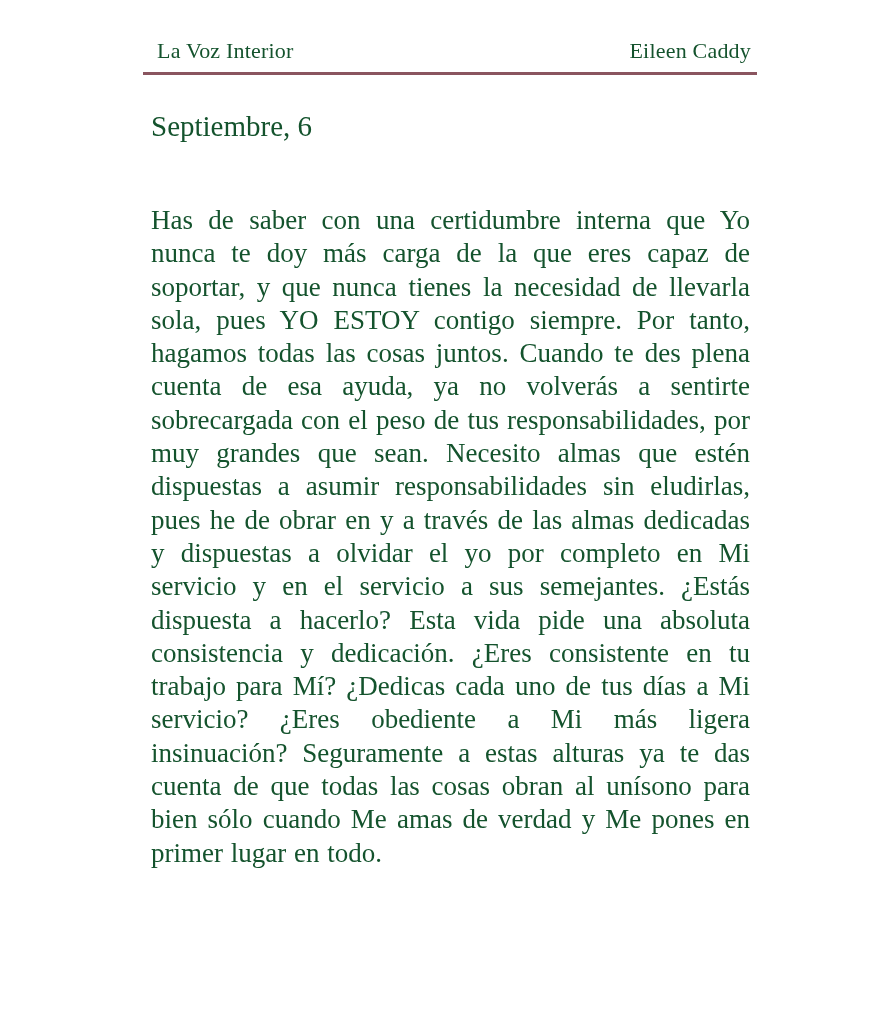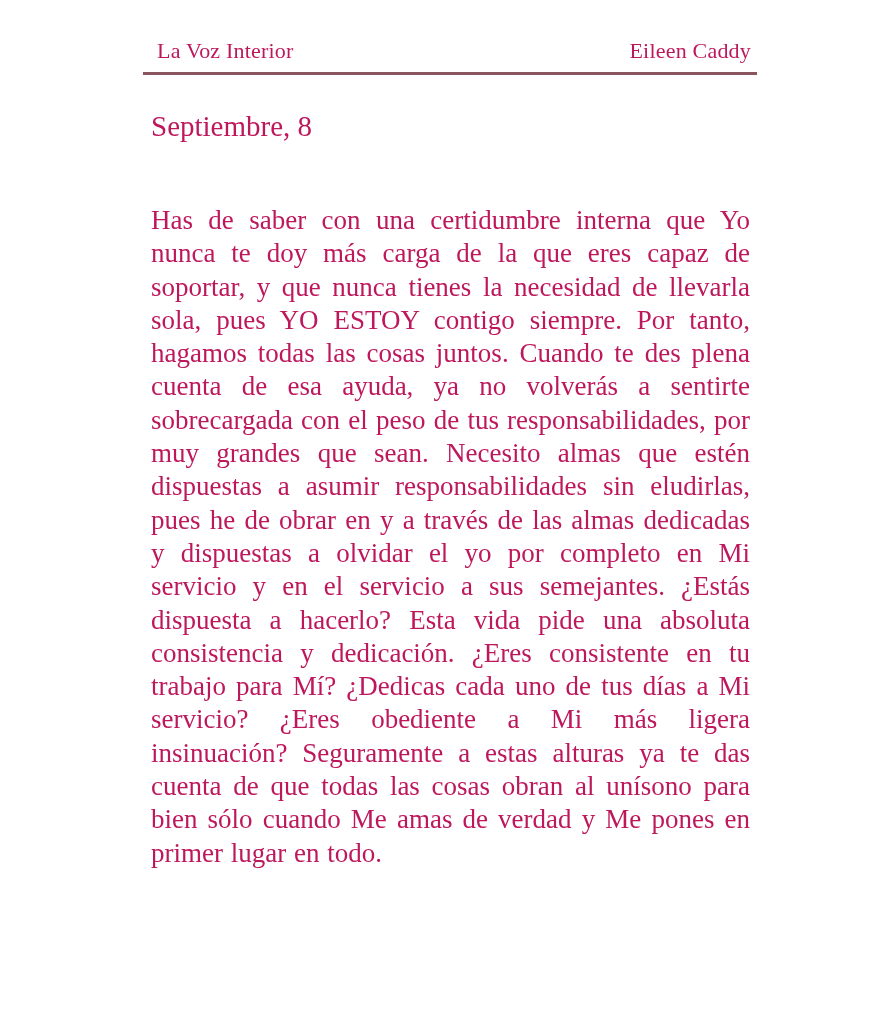--- a/index.html
+++ b/index.html
@@ -7,21 +7,21 @@
     padding: 0;
     background: #ffffff;
   }
   .page {
     position: relative;
     width: 874px;
     height: 1023px;
     background: #ffffff;
     overflow: hidden;
     font-family: "Liberation Serif", "DejaVu Serif", serif;
-    color: #be185d;
+    color: #14532d;
   }
   .content {
     position: absolute;
     left: 143px;
     top: 38px;
     width: 614px;
   }
   .header-row {
     display: flex;
     justify-content: space-between;
@@ -55,18 +55,18 @@
 <body>
 
 <div class="page">
   <div class="content">
 
     <div class="header-row">
       <span class="book-title">La Voz Interior</span>
       <span class="author">Eileen Caddy</span>
     </div>
 
-    <h1 class="date-heading">Septiembre, 8</h1>
+    <h1 class="date-heading">Septiembre, 6</h1>
 
     <p class="body-text">Has de saber con una certidumbre interna que Yo nunca te doy más carga de la que eres capaz de soportar, y que nunca tienes la necesidad de llevarla sola, pues YO ESTOY contigo siempre. Por tanto, hagamos todas las cosas juntos. Cuando te des plena cuenta de esa ayuda, ya no volverás a sentirte sobrecargada con el peso de tus responsabilidades, por muy grandes que sean. Necesito almas que estén dispuestas a asumir responsabilidades sin eludirlas, pues he de obrar en y a través de las almas dedicadas y dispuestas a olvidar el yo por completo en Mi servicio y en el servicio a sus semejantes. ¿Estás dispuesta a hacerlo? Esta vida pide una absoluta consistencia y dedicación. ¿Eres consistente en tu trabajo para Mí? ¿Dedicas cada uno de tus días a Mi servicio? ¿Eres obediente a Mi más ligera insinuación? Seguramente a estas alturas ya te das cuenta de que todas las cosas obran al unísono para bien sólo cuando Me amas de verdad y Me pones en primer lugar en todo.</p>
 
   </div>
 </div>
 
 </body></html>

